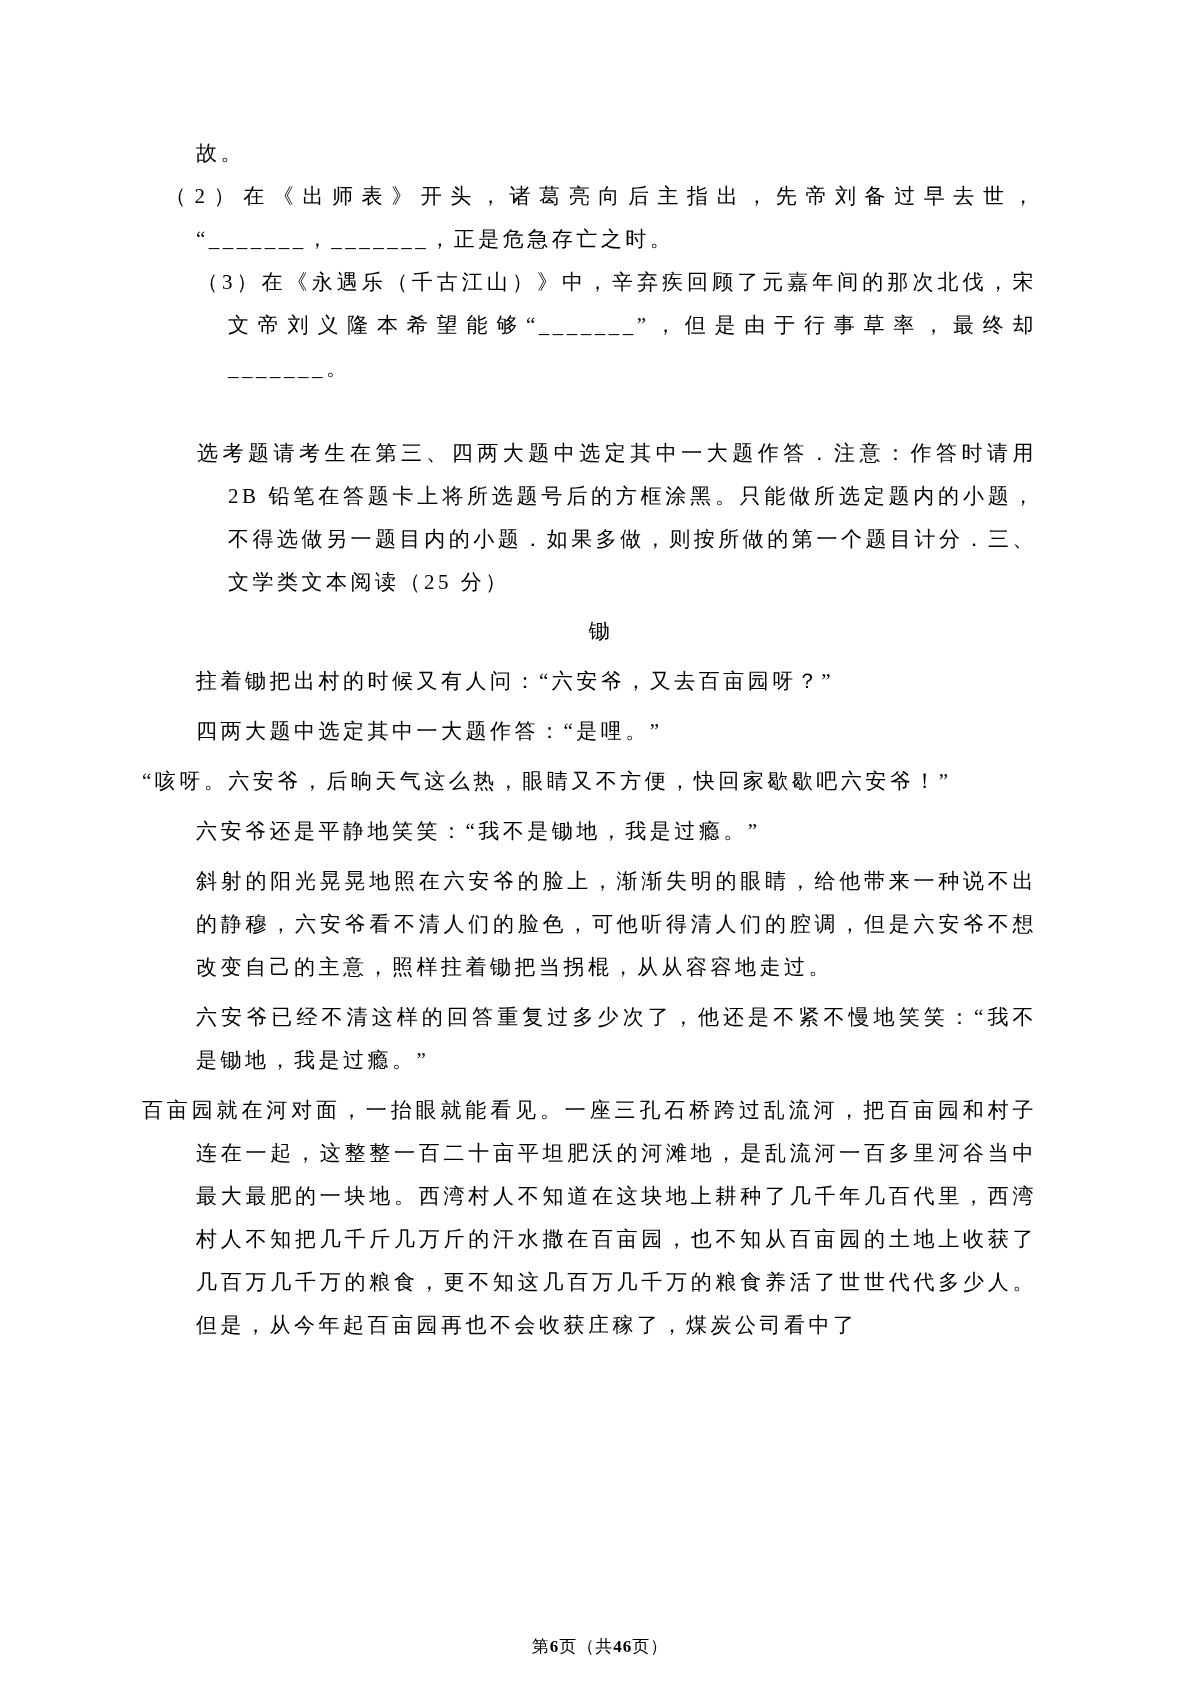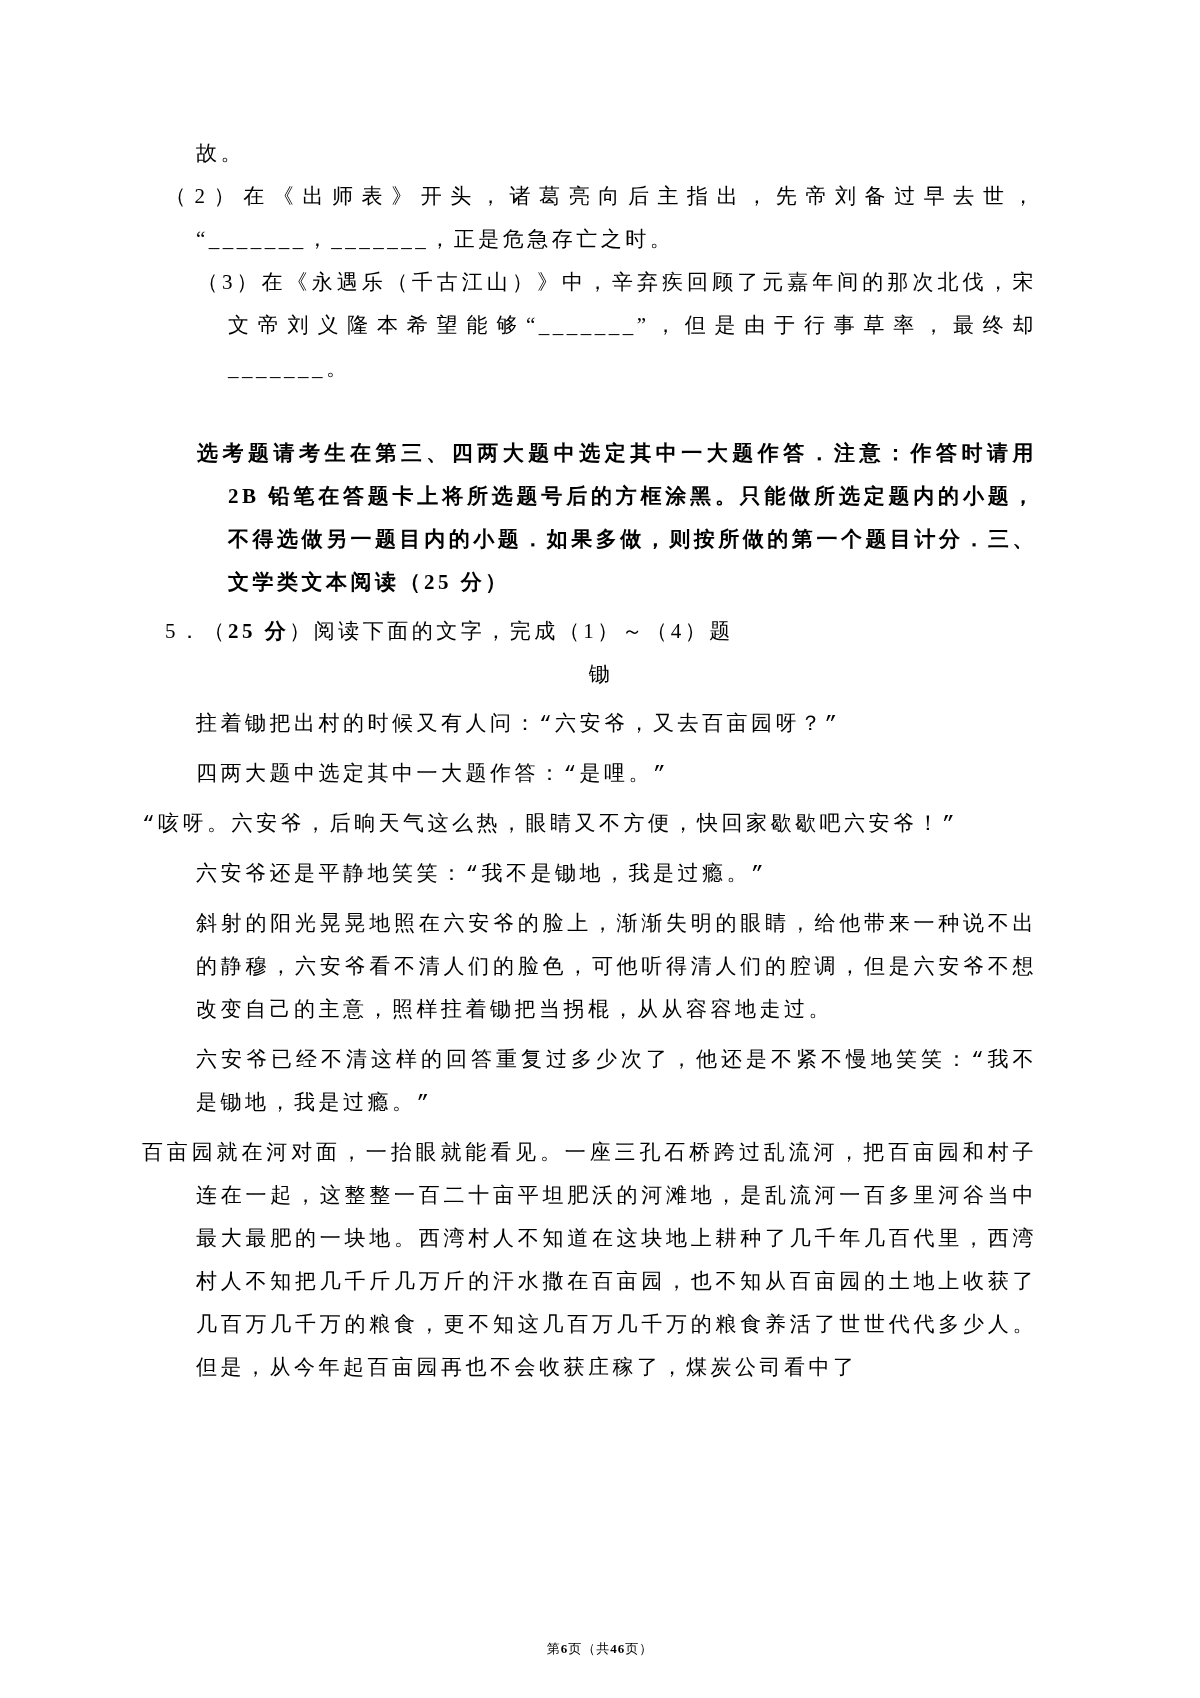--- a/index.html
+++ b/index.html
@@ -32,34 +32,34 @@
   
   p.outd { margin-left: -23px; }
   
   p.hangout { padding-left: 31px; text-indent: -54px; }
   
   p.pair { padding-left: 31px; }
   p.pair .l1 { display: block; margin-left: -31px; text-align-last: justify; }
   p.pair .l2 { display: block; }
   p.center { text-align: center; text-align-last: center; padding: 0; }
   .notice {
-    font-weight: bold;
+    font-weight: normal;
     margin-top: 42px;
     margin-bottom: 6px;
   }
   .q5 { margin-top: 6px; }
   .q5 b { font-weight: bold; }
-  .story p { margin-top: 7px; font-family: Liberation Mono, monospace; }
+  .story p { margin-top: 7px; }
   .footer {
     position: absolute;
     bottom: 40px;
     left: 0;
     width: 100%;
     text-align: center;
-    font-size: 13px;
+    font-size: 17px;
     letter-spacing: 1px;
   }
   .footer b { font-weight: bold; }
 </style>
 </head>
 <body>
 
 <div class="page">
   <main class="content">
 
@@ -67,21 +67,20 @@
 
     <p class="pair">
         <span class="l1">（2）在《出师表》开头，诸葛亮向后主指出，先帝刘备过早去世，</span>
         <span class="l2">“_______，_______，正是危急存亡之时。</span>
       </p>
 
     <p class="hang">（3）在《永遇乐（千古江山）》中，辛弃疾回顾了元嘉年间的那次北伐，宋文帝刘义隆本希望能够“_______”，但是由于行事草率，最终却_______。</p>
 
     <p class="hang notice">选考题请考生在第三、四两大题中选定其中一大题作答．注意：作答时请用 2B 铅笔在答题卡上将所选题号后的方框涂黑。只能做所选定题内的小题，不得选做另一题目内的小题．如果多做，则按所做的第一个题目计分．三、文学类文本阅读（25 分）</p>
 
-    <p class="q5"><span>5．（</span><b>25 分</b><span>）阅读下面的文字，完成（1）～（4）题</span></p>
 
     <p class="center">锄</p>
 
     <div class="story">
       <p class="ind">拄着锄把出村的时候又有人问：“六安爷，又去百亩园呀？”</p>
       <p class="ind">四两大题中选定其中一大题作答：“是哩。”</p>
       <p class="outd">“咳呀。六安爷，后晌天气这么热，眼睛又不方便，快回家歇歇吧六安爷！”</p>
       <p class="ind">六安爷还是平静地笑笑：“我不是锄地，我是过瘾。”</p>
       <p class="ind">斜射的阳光晃晃地照在六安爷的脸上，渐渐失明的眼睛，给他带来一种说不出的静穆，六安爷看不清人们的脸色，可他听得清人们的腔调，但是六安爷不想改变自己的主意，照样拄着锄把当拐棍，从从容容地走过。</p>
       <p class="ind">六安爷已经不清这样的回答重复过多少次了，他还是不紧不慢地笑笑：“我不是锄地，我是过瘾。”</p>

